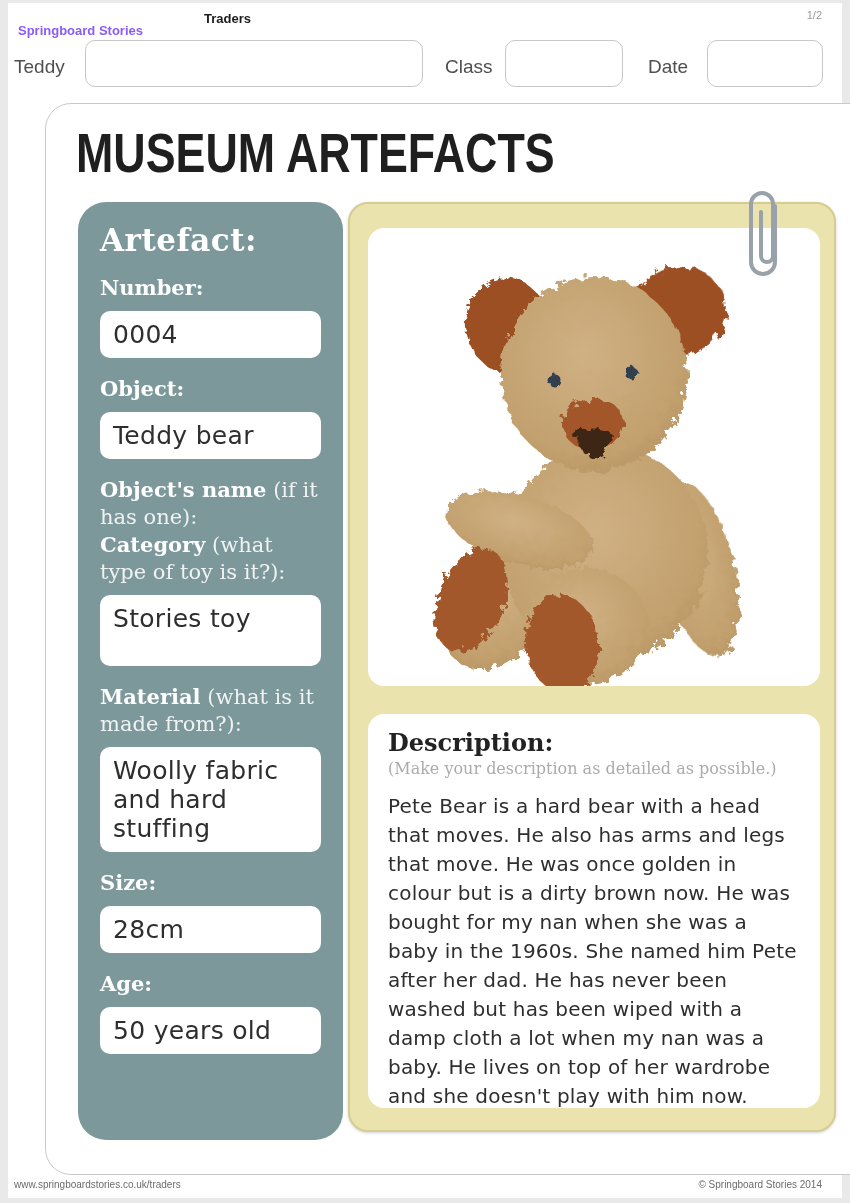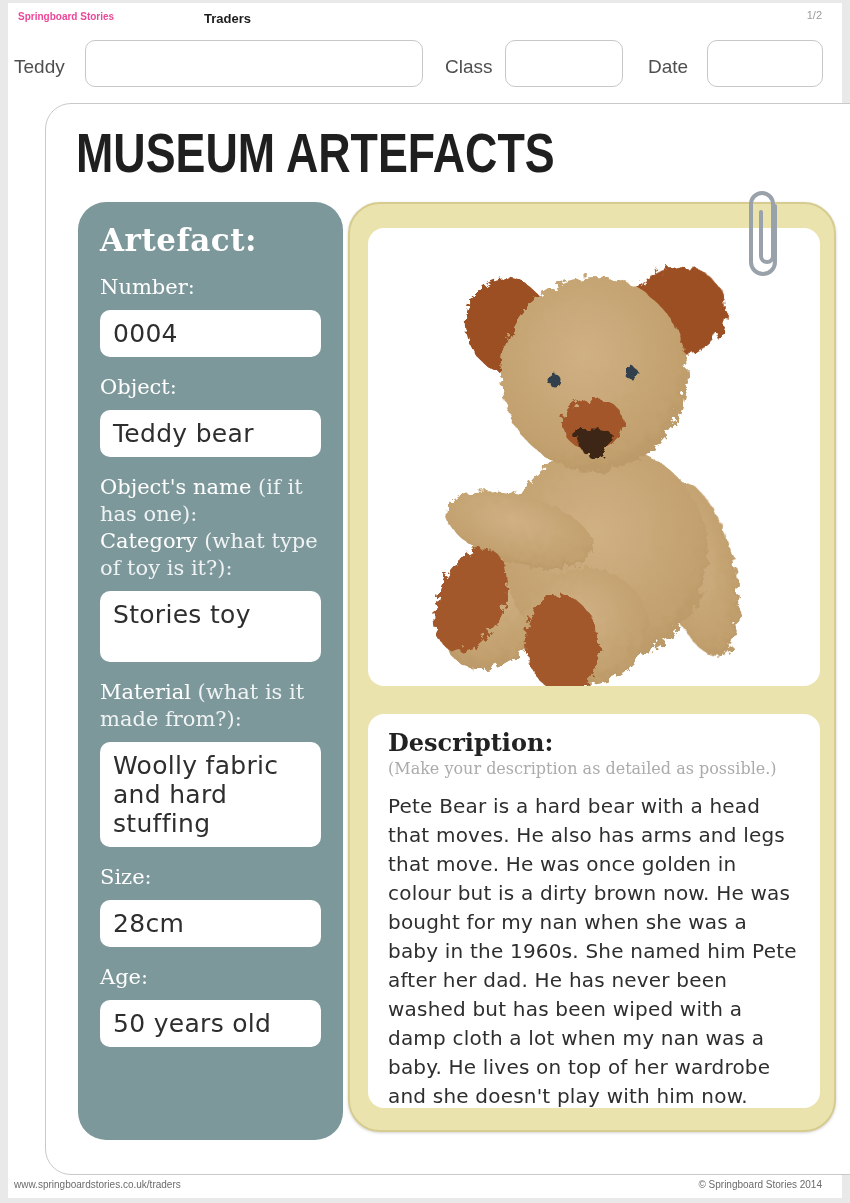--- a/index.html
+++ b/index.html
@@ -1,21 +1,21 @@
 <!DOCTYPE html>
 <html><head>
 <meta charset="utf-8">
 <style>
   * { margin:0; padding:0; box-sizing:border-box; }
   html,body { width:850px; height:1203px; }
   body { background:#e9e9e9; font-family:"Liberation Sans", sans-serif; position:relative; overflow:hidden; }
   .page { position:absolute; left:8px; top:3px; width:834px; height:1195px; background:#ffffff; }
 
   
-  .brand   { position:absolute; left:10px;  top:8px;  font-size:10px; font-weight:bold; color:#ec4899; }
+  .brand   { position:absolute; left:10px;  top:20px;  font-size:13px; font-weight:bold; color:#8b5cf6; }
   .topic   { position:absolute; left:196px; top:8px;  font-size:13px; font-weight:bold; color:#1c1c1c; }
   .pageno  { position:absolute; right:20px; top:6px;  font-size:11px; color:#9b9b9b; }
 
   
   .meta-label { position:absolute; font-size:19px; color:#4f4f4f; }
   .meta-box   { position:absolute; background:#fff; border:1.5px solid #c7c7c7; border-radius:10px; }
   .nm-l { left:6px;  top:53px; }
   .nm-b { left:77px; top:37px; width:338px; height:47px; }
   .cl-l { left:437px; top:53px; }
   .cl-b { left:497px; top:37px; width:118px; height:47px; }
@@ -24,38 +24,38 @@
   .meta-box input { width:100%; height:100%; border:none; outline:none; background:transparent; font-size:20px; padding:0 12px; font-family:"DejaVu Sans", sans-serif; }
 
   
   .sheet { position:absolute; left:22px; top:100px; width:846px; height:1072px; background:#fff; border:1.5px solid #c9c9c9; border-radius:26px;margin-left:15px; }
 
   .title { position:absolute; left:30px; top:16px; font-size:56px; font-weight:800; color:#1f1f1f;
            font-family:"Liberation Sans", sans-serif; letter-spacing:0px; transform:scaleX(0.8); transform-origin:left center; white-space:nowrap; }
 
   
   .cream { position:absolute; left:302px; top:98px; width:488px; height:930px; background:#ebe3ad;
-           border:2px solid #d6cc90; border-radius:32px; box-shadow:0 1px 3px rgba(0,0,0,0.18); }
+           border:2px solid #d6cc90; border-radius:20px; box-shadow:0 1px 3px rgba(0,0,0,0.18); }
   .photo-box { position:absolute; left:18px; top:24px; width:452px; height:458px; background:#fff; border-radius:16px; overflow:hidden; }
   .desc-box  { position:absolute; left:18px; top:510px; width:452px; height:394px; background:#fff; border-radius:16px; padding:14px 20px; }
 
   .desc-head { font-family:"DejaVu Serif", serif; font-weight:bold; font-size:24px; color:#222; }
   .desc-hint { font-family:"DejaVu Serif", serif; font-size:16px; color:#ababab; margin-top:2px; }
   .hand { font-family:"DejaVu Sans", sans-serif; color:#2e2e2e; }
   .desc-body { margin-top:14px; font-size:20px; line-height:29px; letter-spacing:0.2px; }
 
   
   .clip { position:absolute; left:694px; top:78px; z-index:5; }
 
   
   .side { position:absolute; left:32px; top:98px; width:265px; height:938px; background:#7d989b;
           border-radius:28px; padding:20px 22px; z-index:3; }
   .side h2 { font-family:"DejaVu Serif", serif; font-weight:bold; font-size:31px; color:#fff; margin-bottom:16px; letter-spacing:0.5px; }
   .f-label { font-family:"DejaVu Serif", serif; font-size:21px; line-height:27px; color:#fff; }
-  .f-label .lb { font-weight:normal;text-align:center; }
+  .f-label .lb { font-weight:bold;text-align:center; }
   .f-label .lh { font-weight:normal; color:rgba(255,255,255,0.88); }
   .f-box { background:#fff; border-radius:10px; margin:9px 0 17px; padding:9px 13px; min-height:47px;
            font-size:25px; letter-spacing:0.3px; }
   .f-box.tall { min-height:71px; }
   .f-box .hand { line-height:29px; }
 
   
   .foot-l { position:absolute; left:6px;  bottom:8px; font-size:10px; color:#6b6b6b; }
   .foot-r { position:absolute; right:20px; bottom:8px; font-size:10px; color:#6b6b6b; }
 </style>

